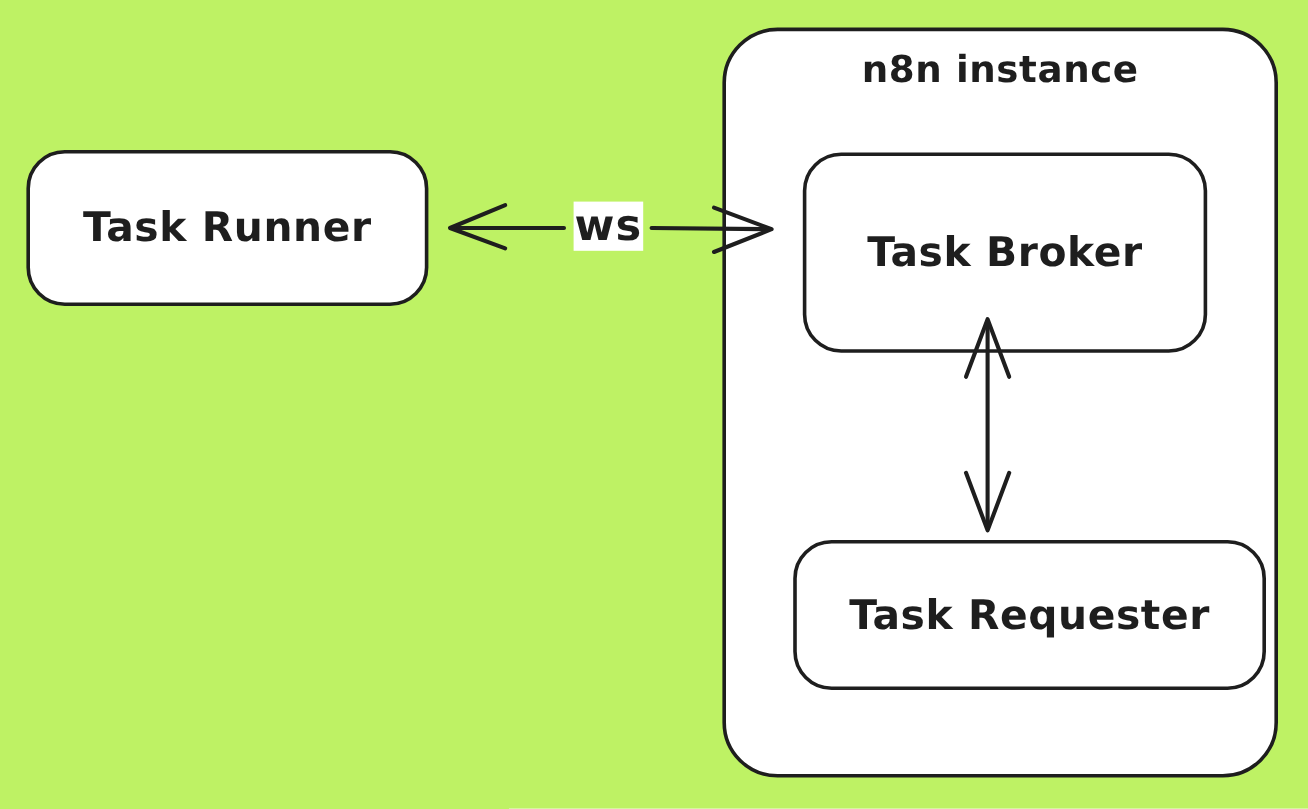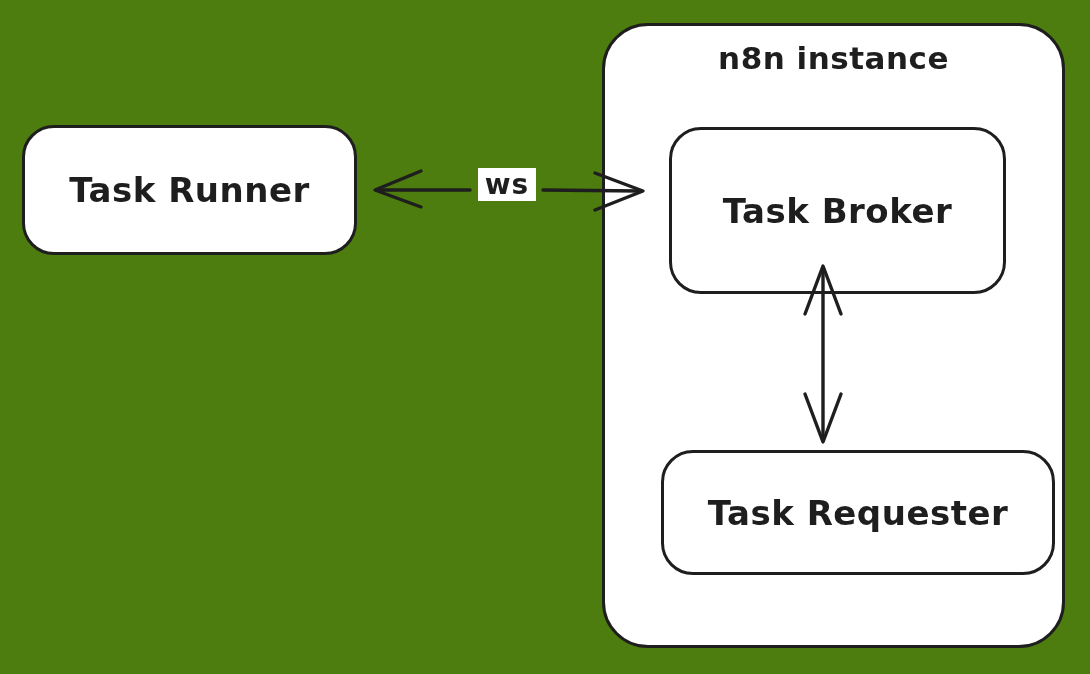--- a/index.html
+++ b/index.html
@@ -5,21 +5,21 @@
   * { margin: 0; padding: 0; box-sizing: border-box; }
   html, body { background: #ffffff; }
   body {
     font-family: "DejaVu Sans", "Liberation Sans", sans-serif;
     color: #1e1e1e;
   }
   .canvas {
     position: relative;
     width: 1090px;
     height: 674px;
-    background: #4d7c0f;
+    background: #bef264;
     overflow: hidden;
   }
   .node {
     position: absolute;
     border: 3.5px solid #1e1e1e;
     border-radius: 32px;
     background: #ffffff;
     display: flex;
     align-items: center;
     justify-content: center;
@@ -56,21 +56,21 @@
     position: absolute;
     left: 0; top: 0;
     width: 1090px; height: 674px;
     pointer-events: none;
   }
   .edge-label {
     position: absolute;
     left: 478px; top: 168px;
     width: 58px;
     text-align: center;
-    font-size: 28px;
+    font-size: 36px;
     font-weight: 700;
     letter-spacing: 1px;
     background: #ffffff;
     color: #1e1e1e;
   }
 </style>
 </head>
 <body>
 
 <div class="canvas">

